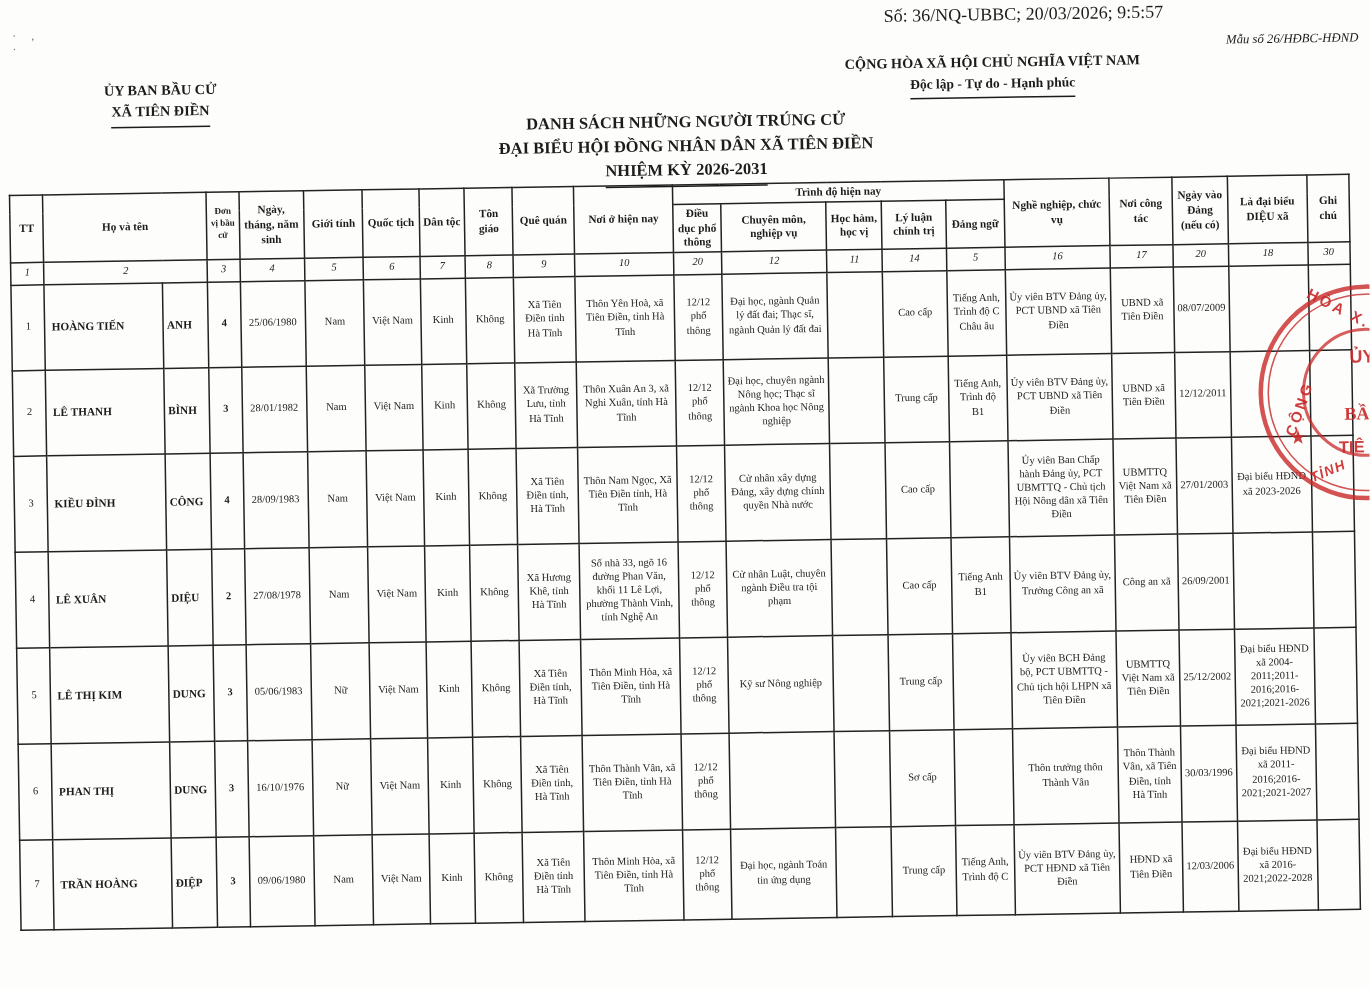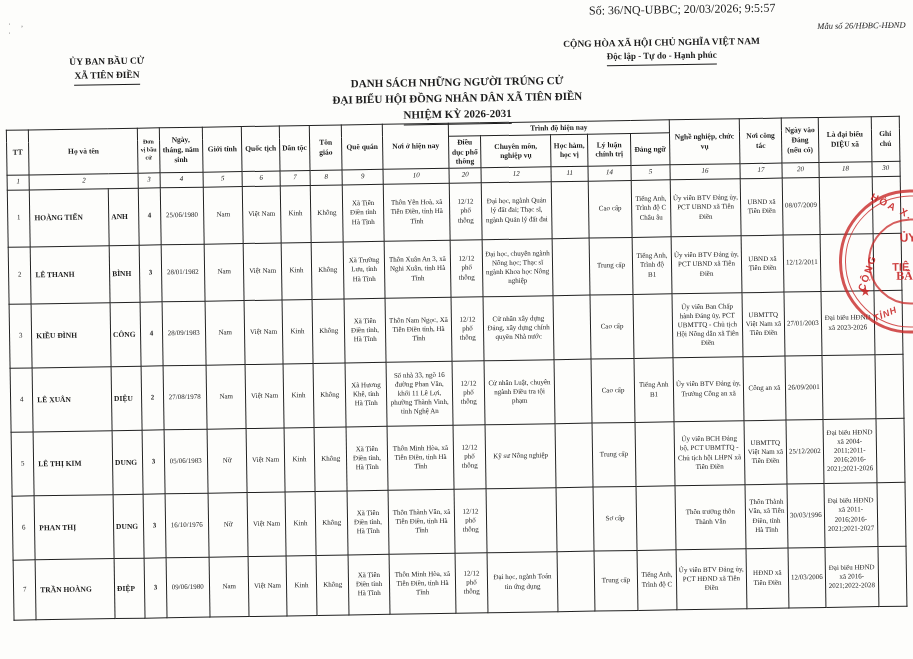--- a/index.html
+++ b/index.html
@@ -39,21 +39,21 @@
   .stamp{position:absolute;top:196px;right:-70px;width:138px;height:138px;border-radius:50%;
     border:3px solid rgba(200,40,40,.8);color:rgba(200,40,40,.9);}
   .stamp .ring1{position:absolute;inset:3px;border:1px solid rgba(200,40,40,.8);border-radius:50%;}
   .stamp .ring2{position:absolute;inset:26px;border:2px solid rgba(200,40,40,.75);border-radius:50%;}
   .stamp span{position:absolute;font-weight:bold;font-family:"Liberation Sans",sans-serif;}
   .stamp .arc1{left:6px;top:74px;transform:rotate(-70deg);font-size:10px;letter-spacing:2px;}
   .stamp .arc2{left:28px;top:8px;transform:rotate(28deg);font-size:10px;letter-spacing:2px;}
   .stamp .star{left:18px;top:92px;font-size:11px;}
   .stamp .c1{left:58px;top:38px;font-size:12px;}
   .stamp .c2{left:54px;top:76px;font-size:12px;font-family:Liberation Serif, serif;}
-  .stamp .c3{left:50px;top:68px;font-size:11px;}
+  .stamp .c3{left:50px;top:100px;font-size:11px;}
   .stamp .arc3{left:30px;top:116px;transform:rotate(-22deg);font-size:9px;font-style:italic;letter-spacing:1px;}
 </style>
 </head>
 <body>
 
 <div class="sheet">
 
   <div class="scan-mark">· , ·</div>
 
   <div class="doc-number">Số: 36/NQ-UBBC; 20/03/2026; 9:5:57</div>

